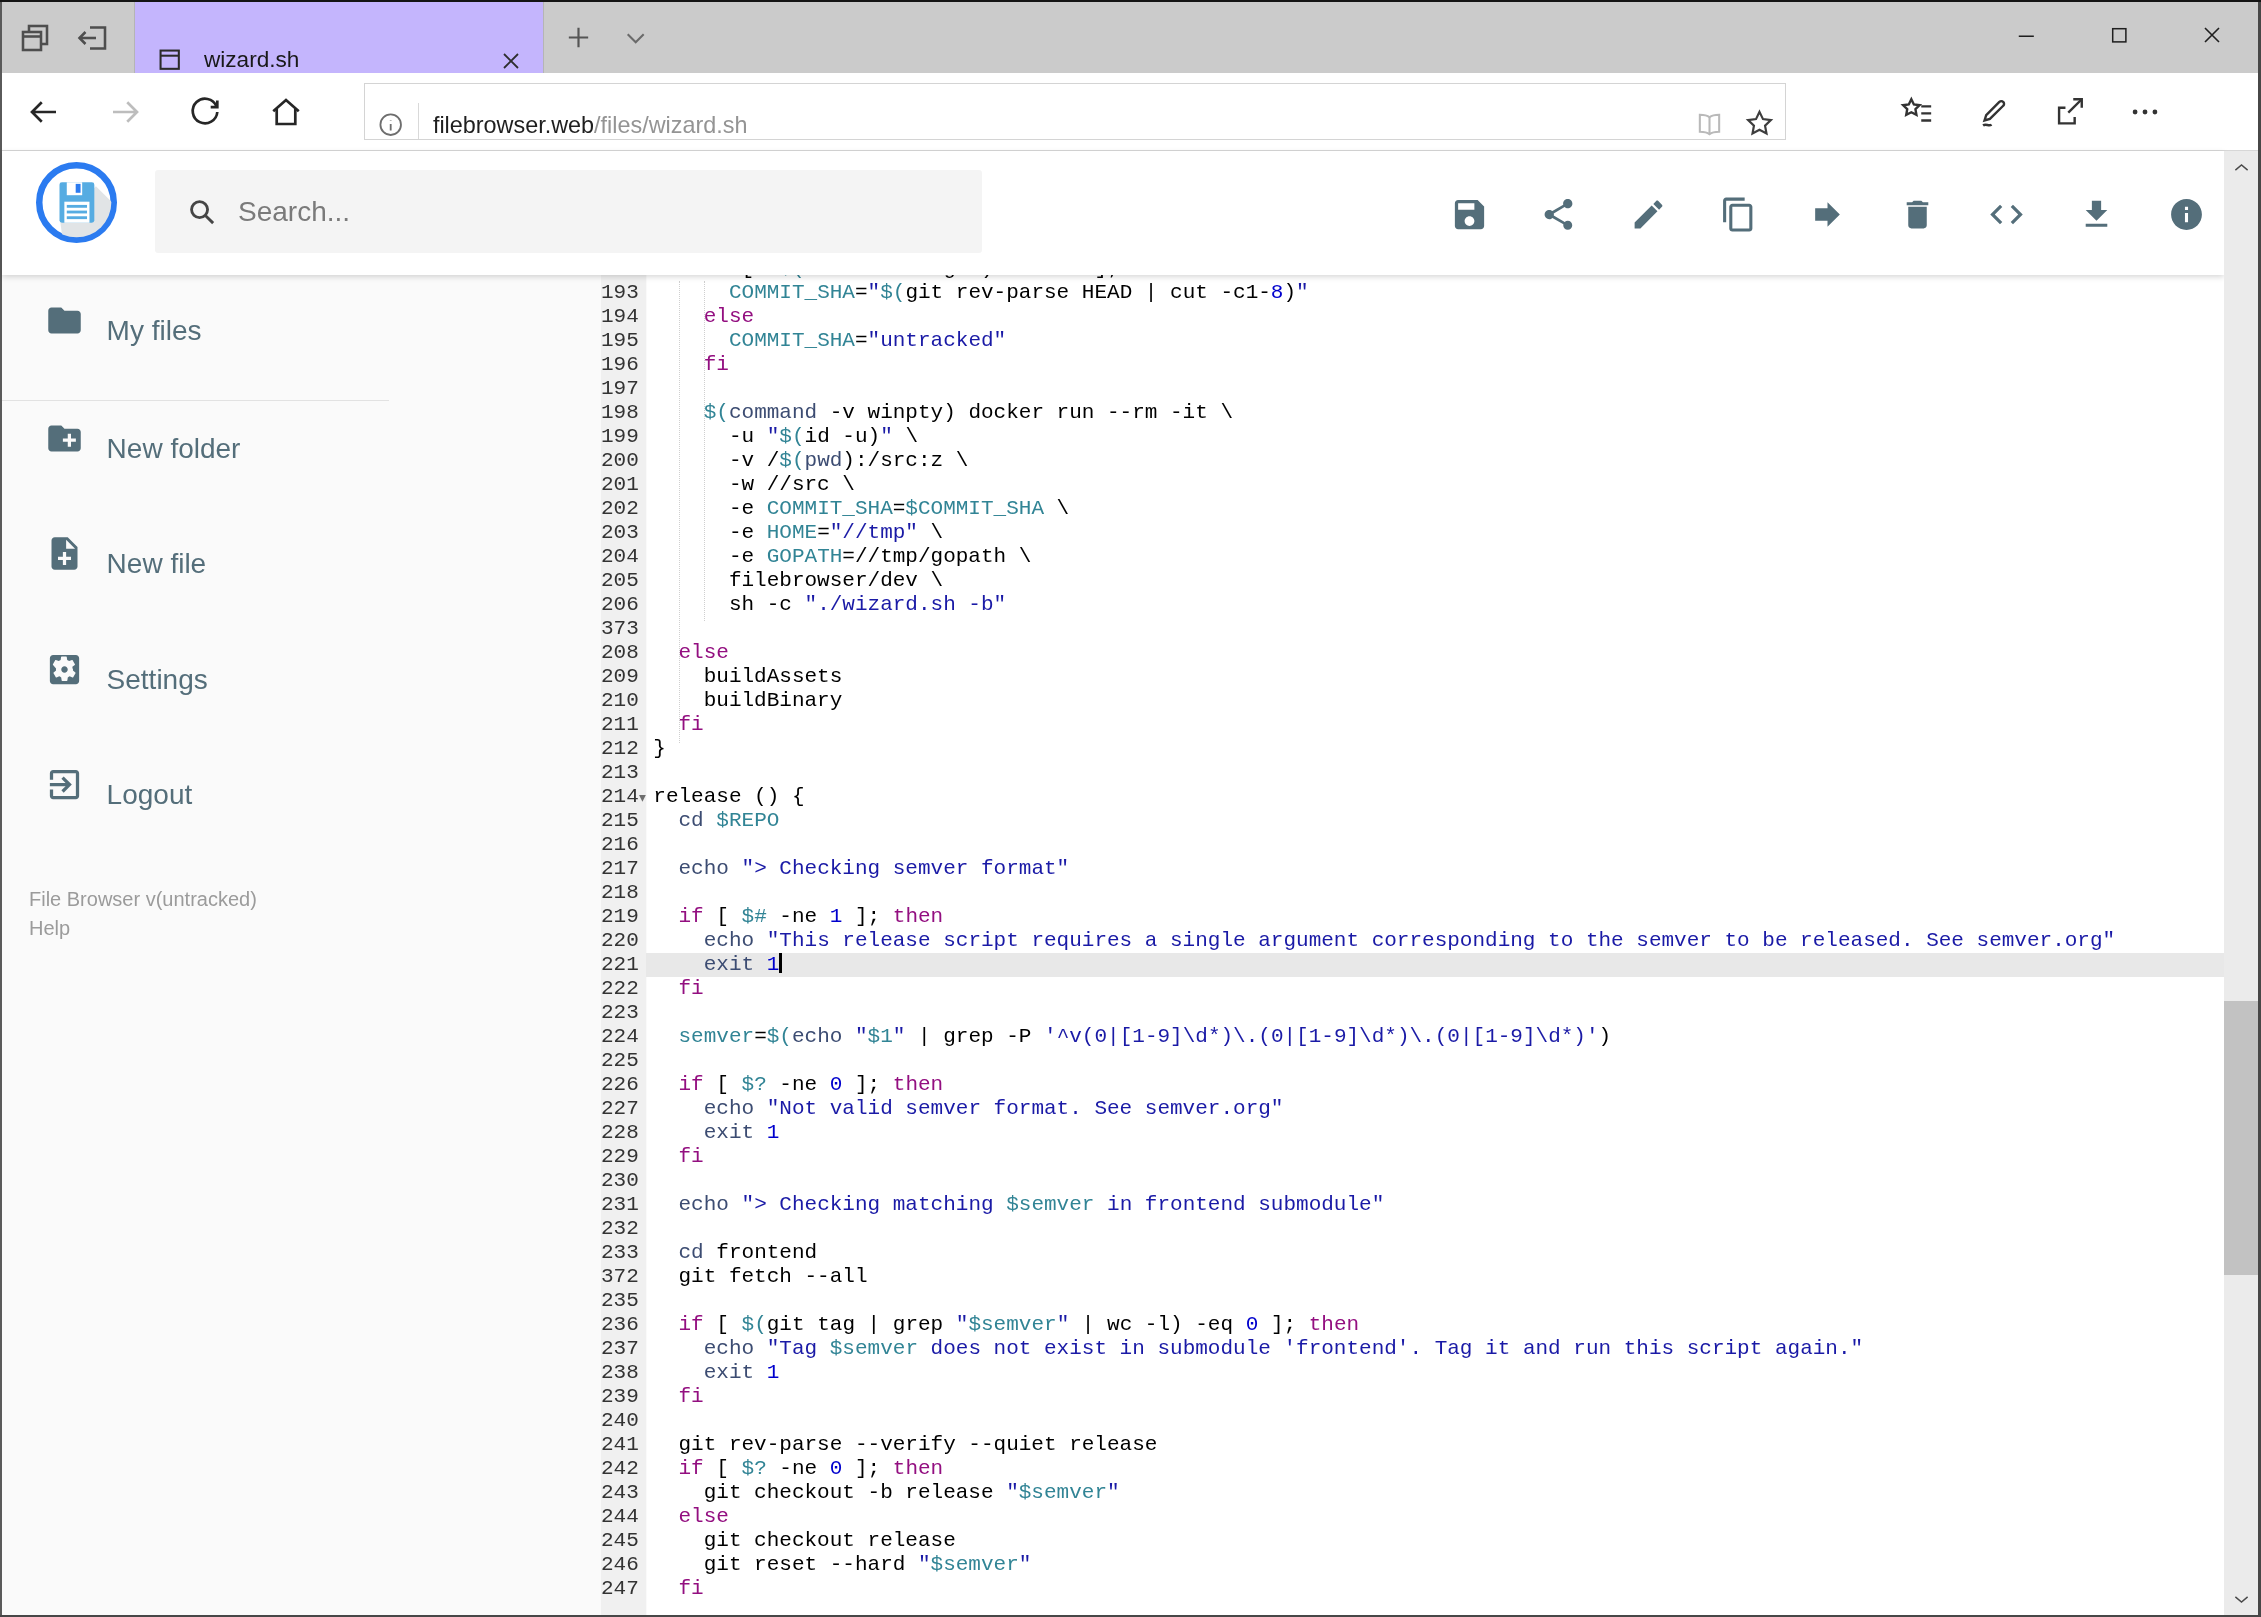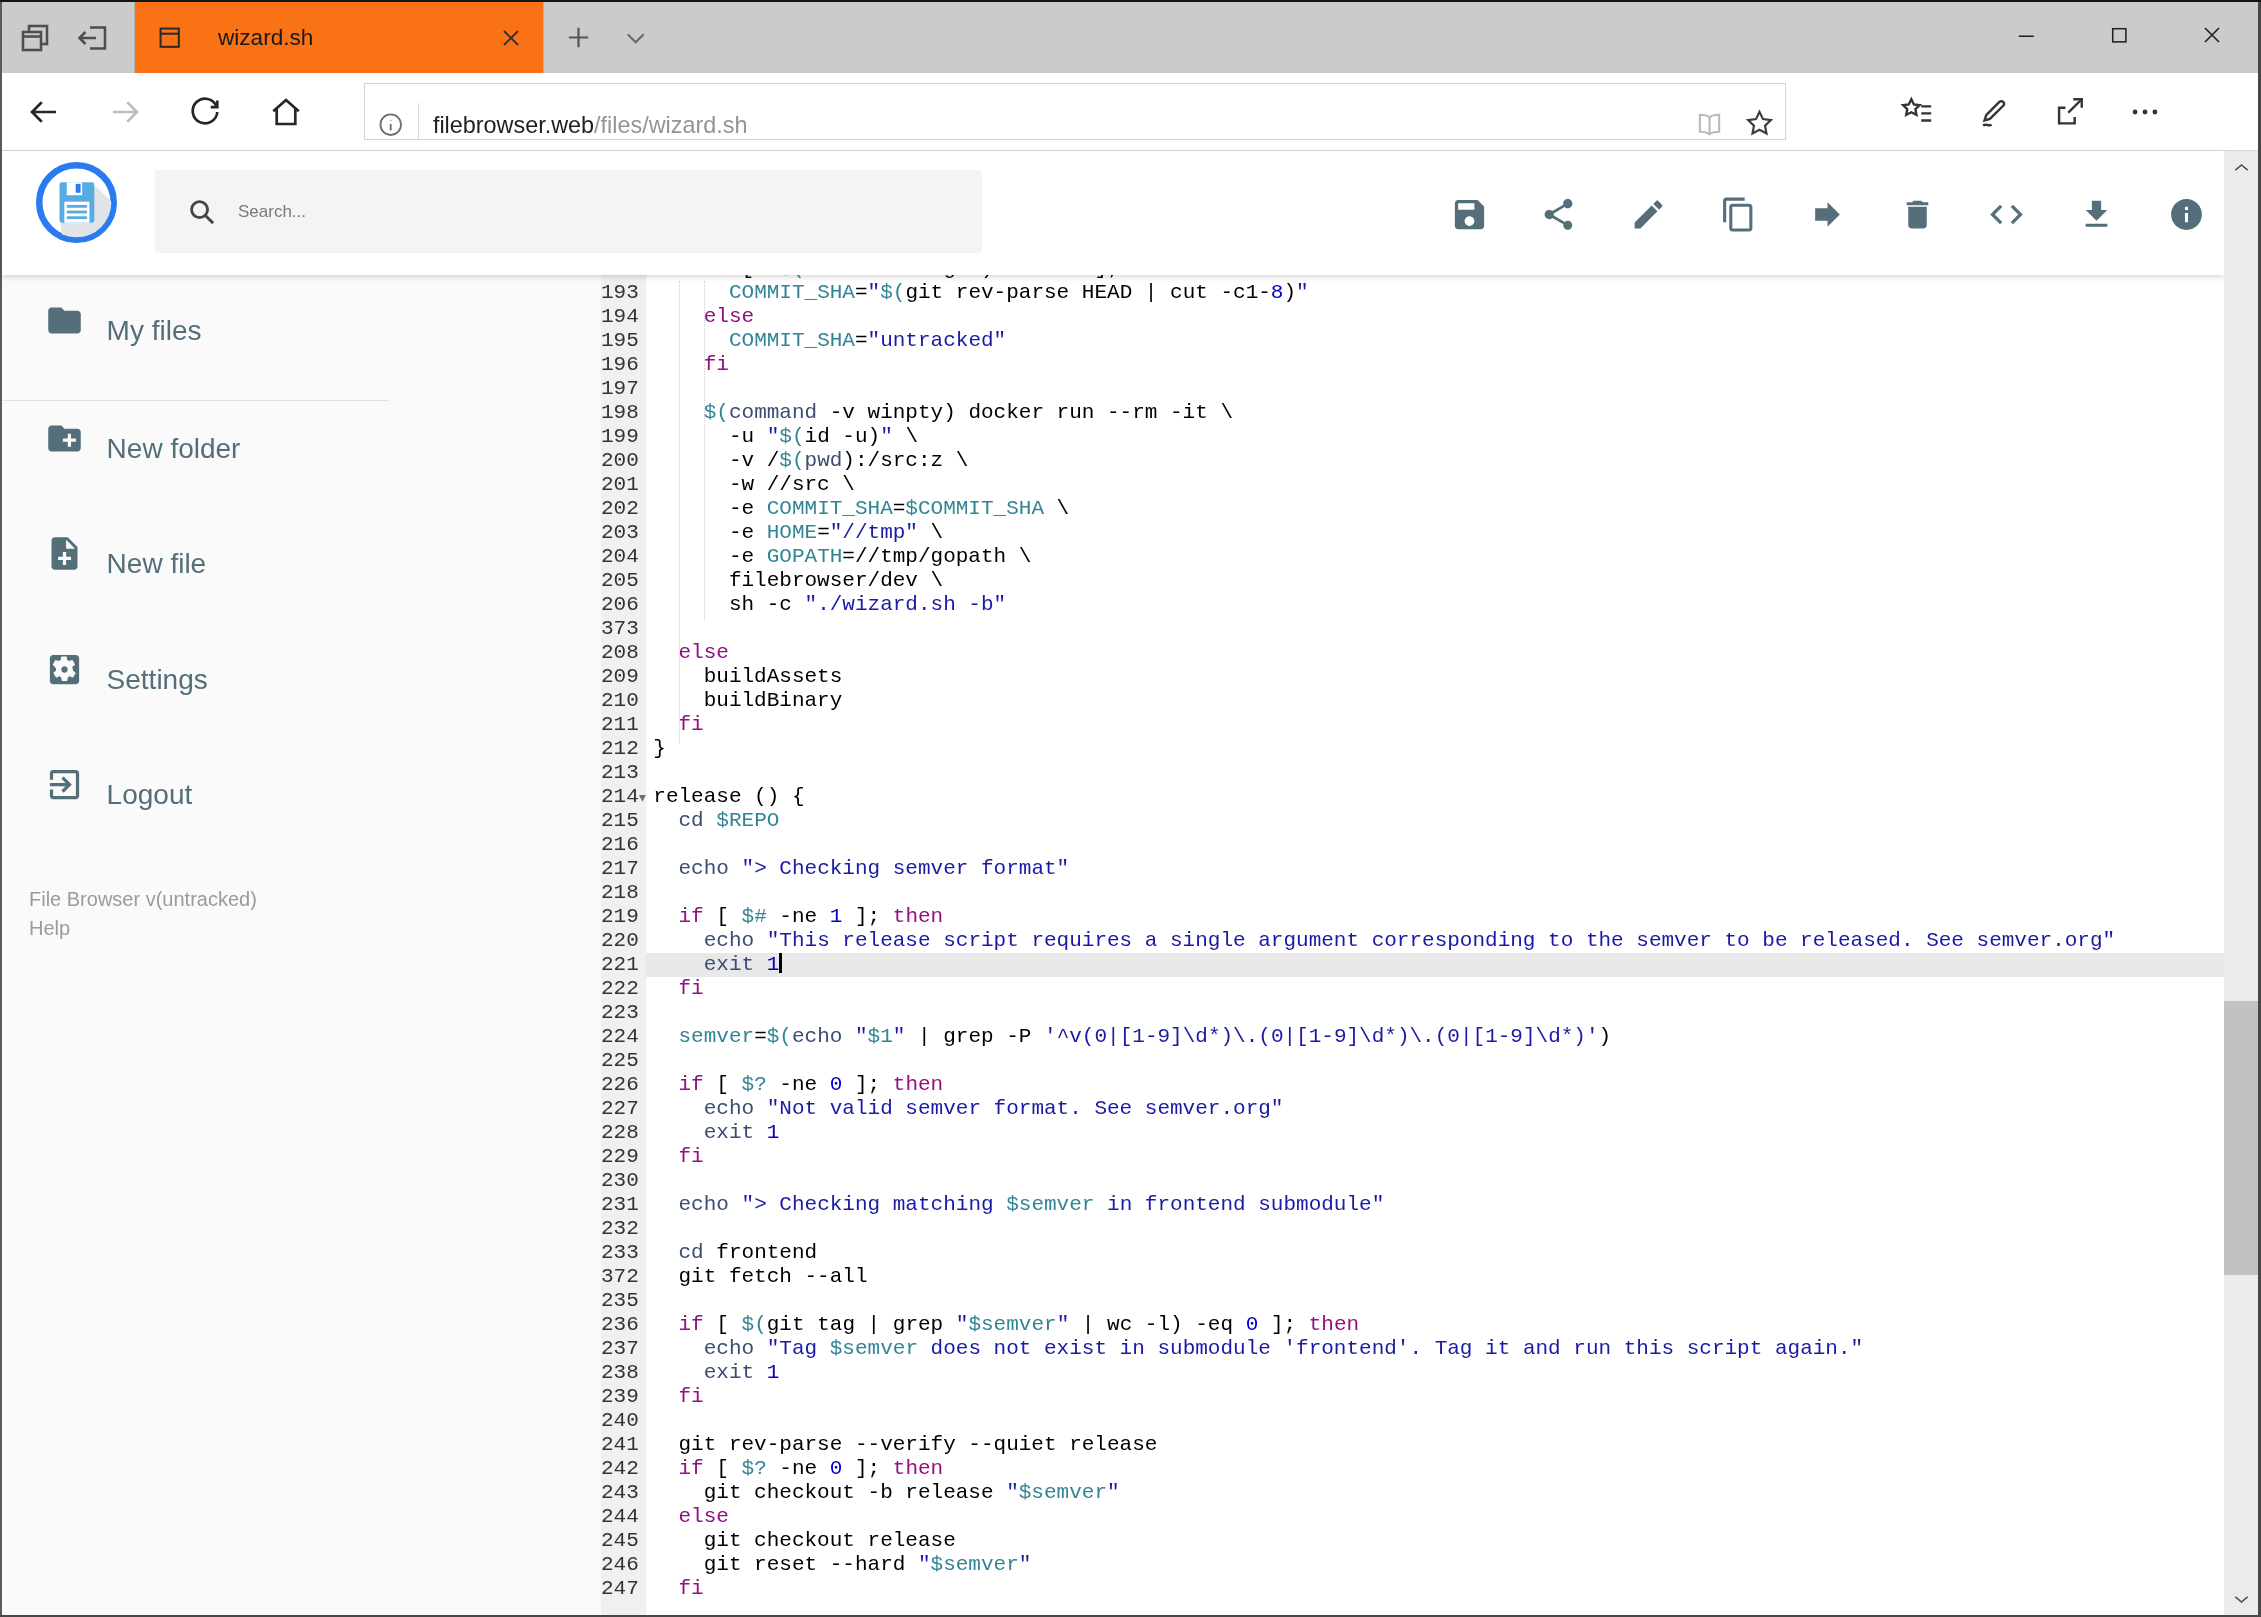--- a/index.html
+++ b/index.html
@@ -10,22 +10,22 @@
 
   
   .frame-top{left:0;top:0;width:2261px;height:2.4px;background:#141414;}
   .frame-left{left:0;top:2.4px;width:1.6px;height:1615px;background:#5a5a5a;}
   .frame-right{left:2258px;top:2.4px;width:3.2px;height:1615px;background:#474747;}
   .frame-bottom{left:0;top:1615px;width:2261px;height:2.4px;background:#474747;}
 
   
   .tabstrip{left:1.6px;top:2.4px;width:2256px;height:71px;background:#cbcbcb;}
   .tabstrip .tbtn{position:absolute;top:16px;width:45px;height:39px;display:flex;align-items:center;justify-content:center;color:#4e4e4e;}
-  .tab{position:absolute;left:132px;top:0;width:408px;height:71px;background:#f97316;
-       border-left:0.8px solid #b5b5b5;border-right:0.8px solid #b5b5b5;display:flex;align-items:center;gap:14px;}
+  .tab{position:absolute;left:132px;top:0;width:408px;height:71px;background:#c4b5fd;
+       border-left:0.8px solid #b5b5b5;border-right:0.8px solid #b5b5b5;display:flex;align-items:flex-end;}
   .tab .doc{margin-left:21px;color:#2b2b2b;}
   .tab .title{margin-left:21px;font-size:22.6px;color:#191919;flex:1;white-space:nowrap;overflow:hidden;}
   .tab .close{margin-right:19.4px;color:#2e2e2e;}
   .winbtn{position:absolute;top:0;width:69px;height:66px;display:flex;align-items:center;justify-content:center;color:#1f1f1f;}
 
   
   .navbar{left:1.6px;top:73px;width:2256px;height:78px;background:#ffffff;border-bottom:0.8px solid #d7d7d7;box-sizing:border-box;}
   .navico{position:absolute;top:0;height:77px;width:58px;display:flex;align-items:center;justify-content:center;color:#262626;}
   .addr{position:absolute;left:362px;top:9.7px;width:1422px;height:57px;background:#fff;border:1.6px solid #d4d4d4;
         box-sizing:border-box;display:flex;align-items:flex-end;}
@@ -35,21 +35,21 @@
   .addr .url .host{color:#1f1f1f;}
   .addr .url .path{color:#949494;}
   .addr .rdico{width:50px;display:flex;align-items:center;justify-content:center;}
 
   
   .appheader{left:1.6px;top:151px;width:2222px;height:124px;background:#ffffff;box-shadow:0 2.4px 5.7px rgba(0,0,0,.16);z-index:6;}
   .logo{position:absolute;left:34px;top:10.5px;width:81px;height:81px;}
   .search{position:absolute;left:153px;top:19.4px;width:827px;height:83px;background:#f4f4f4;border-radius:3.2px;
           display:flex;align-items:center;}
   .search .mag{margin-left:31px;color:#454545;}
-  .search input{border:none;outline:none;background:transparent;font-size:17px;margin-left:19.4px;flex:1;
+  .search input{border:none;outline:none;background:transparent;font-size:28px;margin-left:19.4px;flex:1;
                 font-family:"Liberation Sans","DejaVu Sans",sans-serif;color:#333;}
   .search input::placeholder{color:#7a7a7a;opacity:1;}
   .actbtn{position:absolute;top:42px;width:42px;height:42px;color:#546E7A;display:flex;align-items:center;justify-content:center;}
 
   
   .sideitem{position:absolute;left:0;width:389px;height:81px;display:flex;align-items:center;color:#546E7A;}
   .sideitem .sic{margin-left:45px;}
   .sideitem .slabel{margin-left:22.6px;font-size:28px;margin-top:21px;}
   .sidediv{position:absolute;left:0;width:389px;height:0.8px;background:#e2e2e2;}
   .sidefoot{position:absolute;left:29px;font-size:20px;color:#9b9b9b;}

